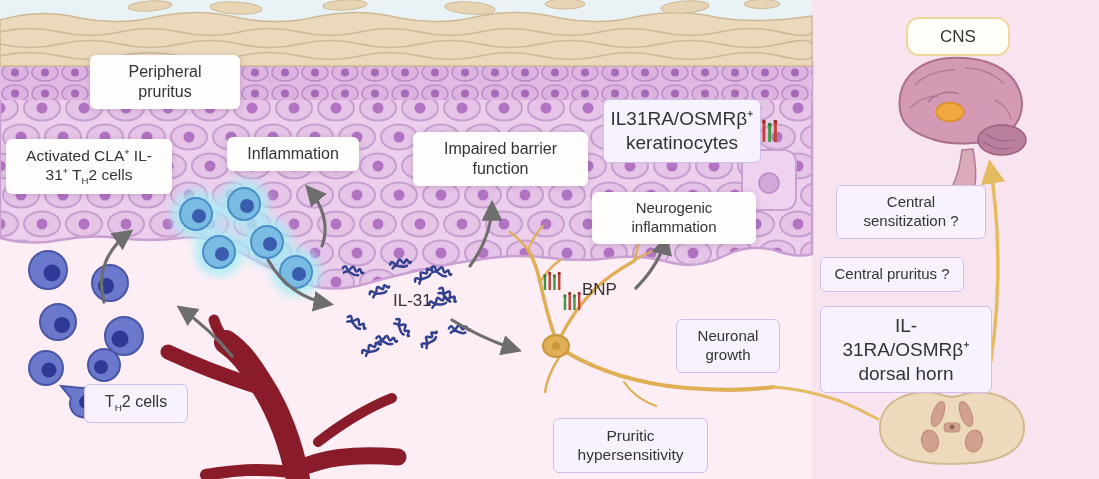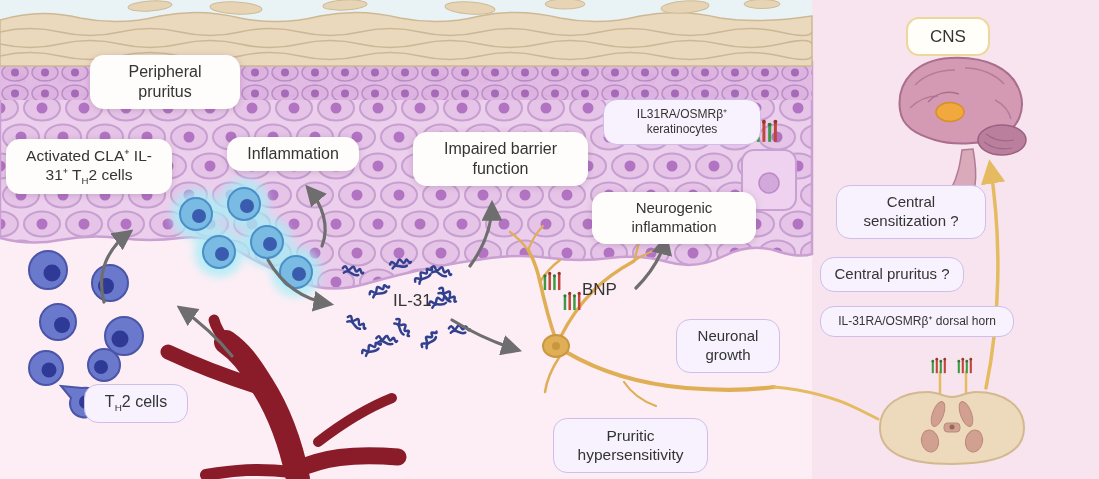--- a/index.html
+++ b/index.html
@@ -16,27 +16,27 @@
     --neuron-gold:#dfae55;
     --arrow-gray:#6e6e6e;
     --box-border-lavender:#cfbeea;
     --box-border-gold:#edd79a;
   }
   *{margin:0;padding:0;box-sizing:border-box}
   body{font-family:"Liberation Sans",sans-serif;background:#ffffff}
   .stage{position:relative;width:1099px;height:479px;overflow:hidden;background:var(--dermis)}
   .art{position:absolute;left:0;top:0;z-index:1}
   .lbl{position:absolute;display:flex;align-items:center;justify-content:center;
-       text-align:center;color:#343434;border-radius:14px;padding:7px 11px;
+       text-align:center;color:#343434;border-radius:6px;padding:7px 11px;
        line-height:1.25;font-size:16px;z-index:5}
   .white{background:#fefdfb;box-shadow:0 1px 6px rgba(110,70,110,.25)}
   .lav{background:#f7f2fd;border:1.5px solid var(--box-border-lavender)}
   .gold{background:#fffef8;border:2px solid var(--box-border-gold);border-radius:13px}
   .plain{background:transparent;padding:0;font-size:17px;font-weight:400}
-  .sm{font-size:12px}
+  .sm{font-size:19px}
   .md{font-size:15px}
   sub{font-size:.62em}
 </style>
 </head>
 <body>
 
 <div class="stage">
 
 <svg class="art" width="1099" height="479" viewBox="0 0 1099 479">
   <defs>
@@ -254,21 +254,21 @@
 
 <div class="lbl lav" style="left:84px;top:384px;width:104px">
   <span><span>T</span><sub>H</sub><span>2 cells</span></span>
 </div>
 
 
 <div class="lbl lav" style="left:553px;top:418px;width:155px;font-size:15.5px">Pruritic hypersensitivity</div>
 
 <div class="lbl lav md" style="left:676px;top:319px;width:104px">Neuronal growth</div>
 
-<div class="lbl gold" style="left:906px;top:17px;width:84px;font-size:17px">CNS</div>
+<div class="lbl gold" style="left:906px;top:17px;width:104px;font-size:17px">CNS</div>
 
 <div class="lbl lav md" style="left:836px;top:185px;width:150px">Central sensitization ?</div>
 
 <div class="lbl lav md" style="left:820px;top:257px;width:144px">Central pruritus ?</div>
 
-<div class="lbl lav sm" style="left:820px;top:306px;width:194px">IL-31RA/OSMRβ⁺ dorsal horn</div>
+<div class="lbl lav sm" style="left:820px;top:306px;width:172px">IL-31RA/OSMRβ⁺ dorsal horn</div>
 
 </div>
 
 </body></html>

